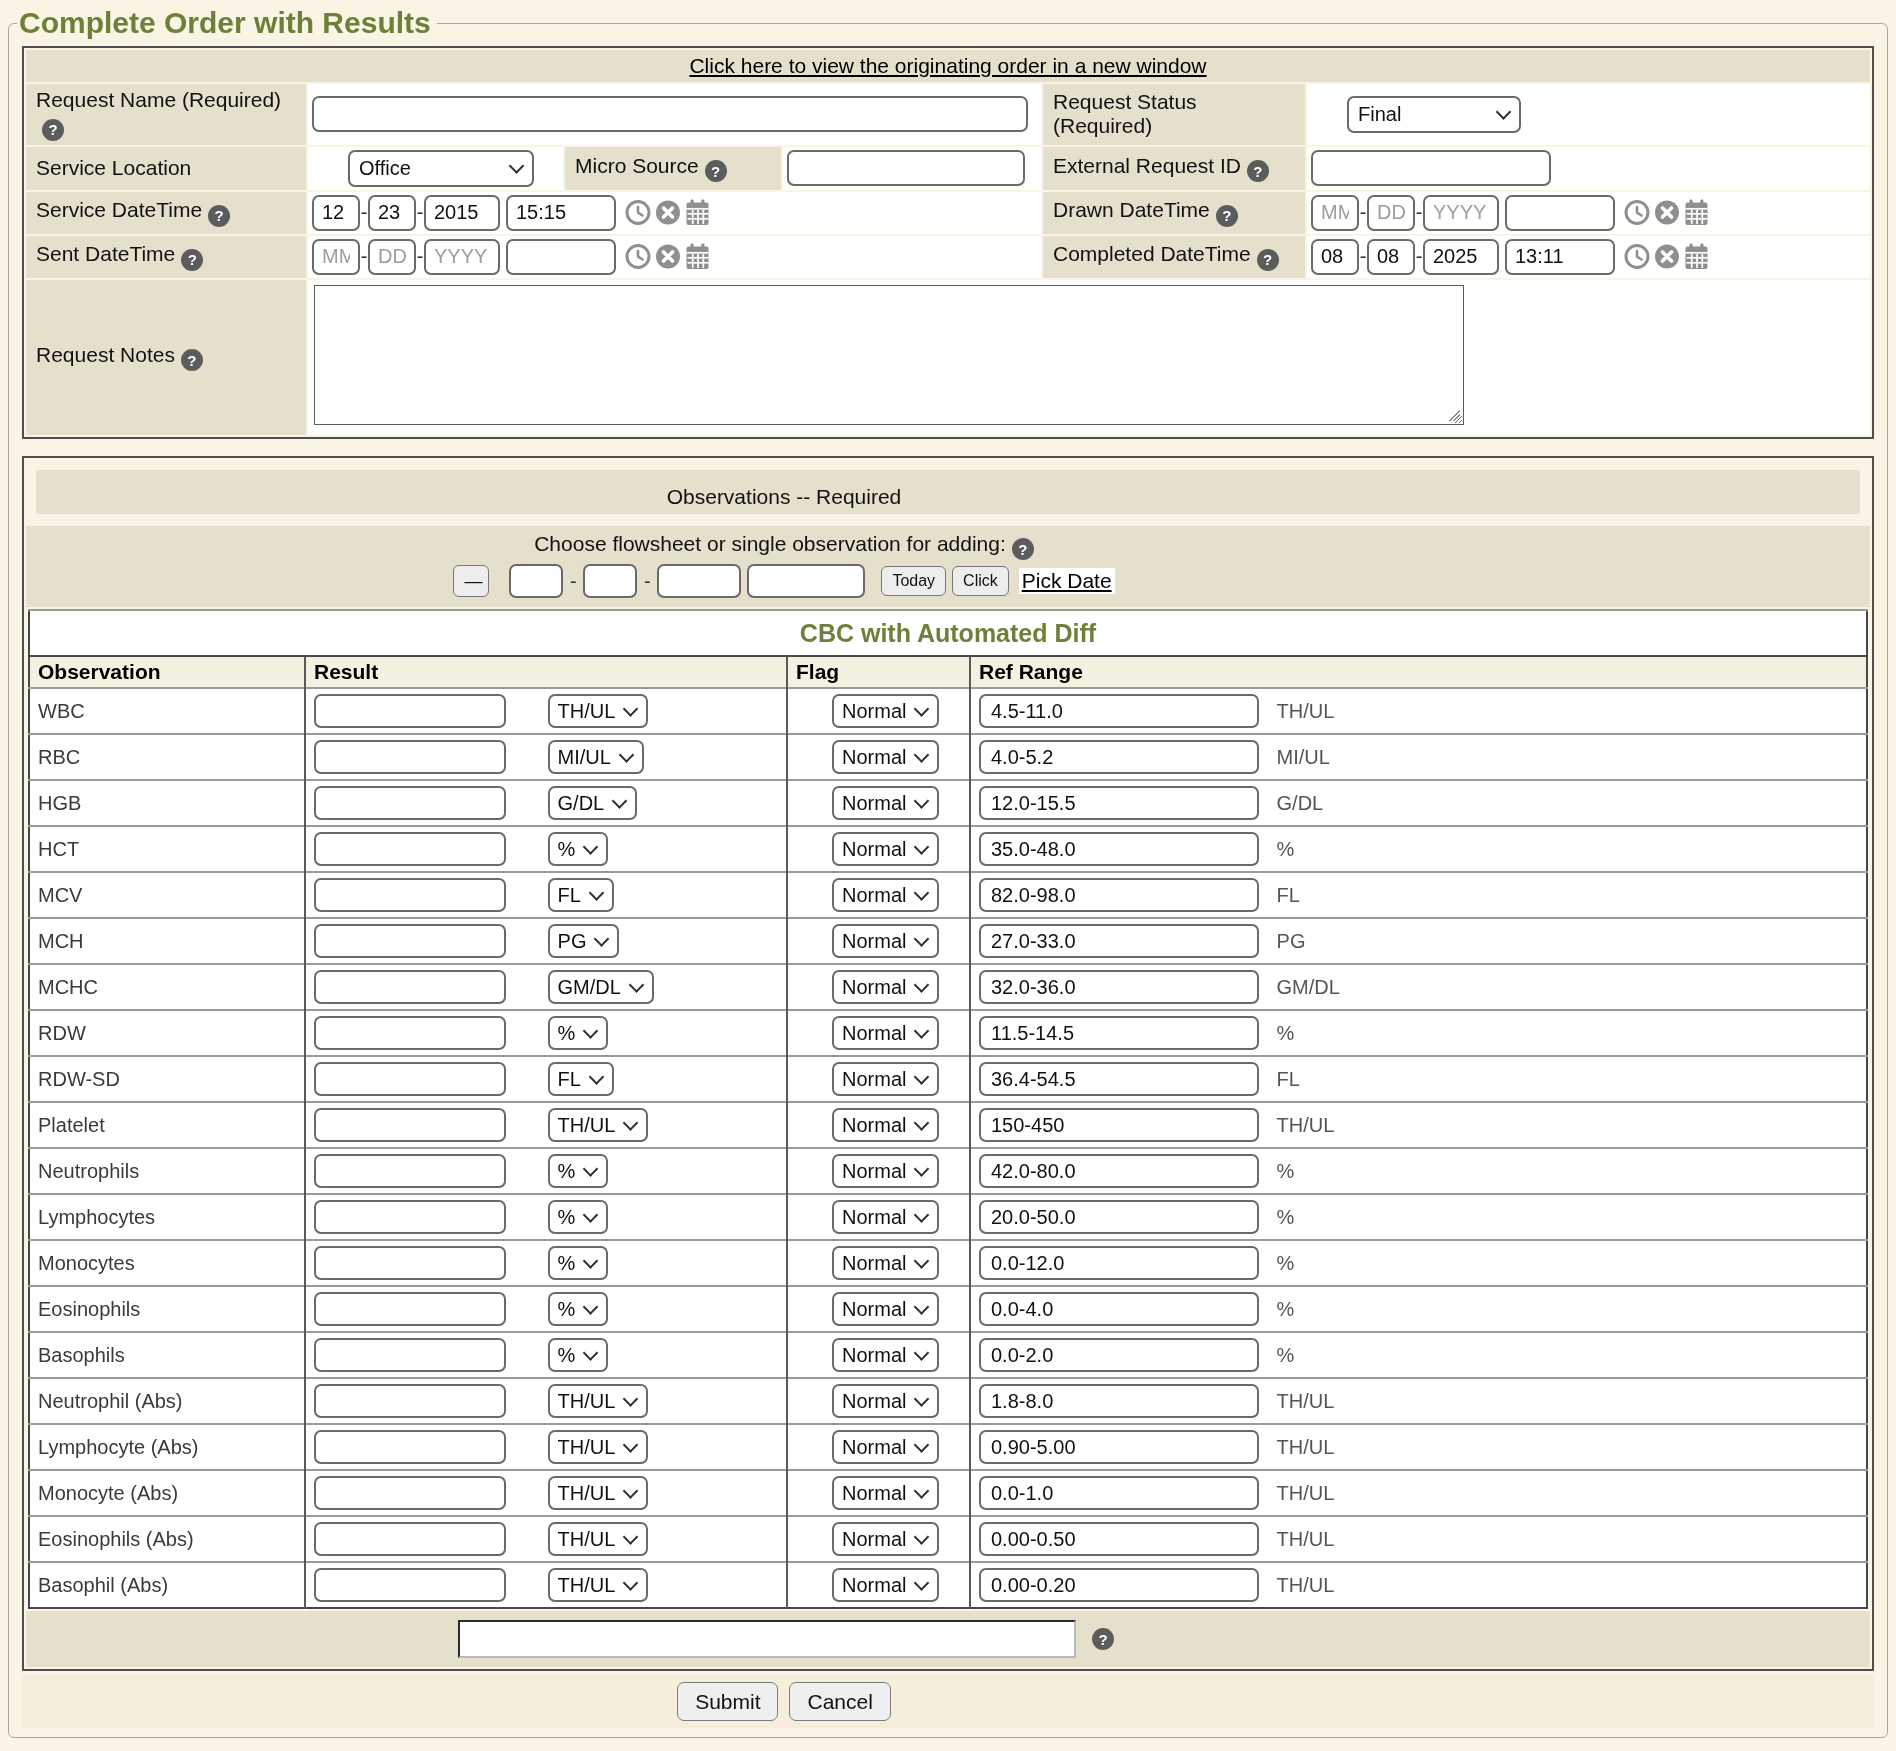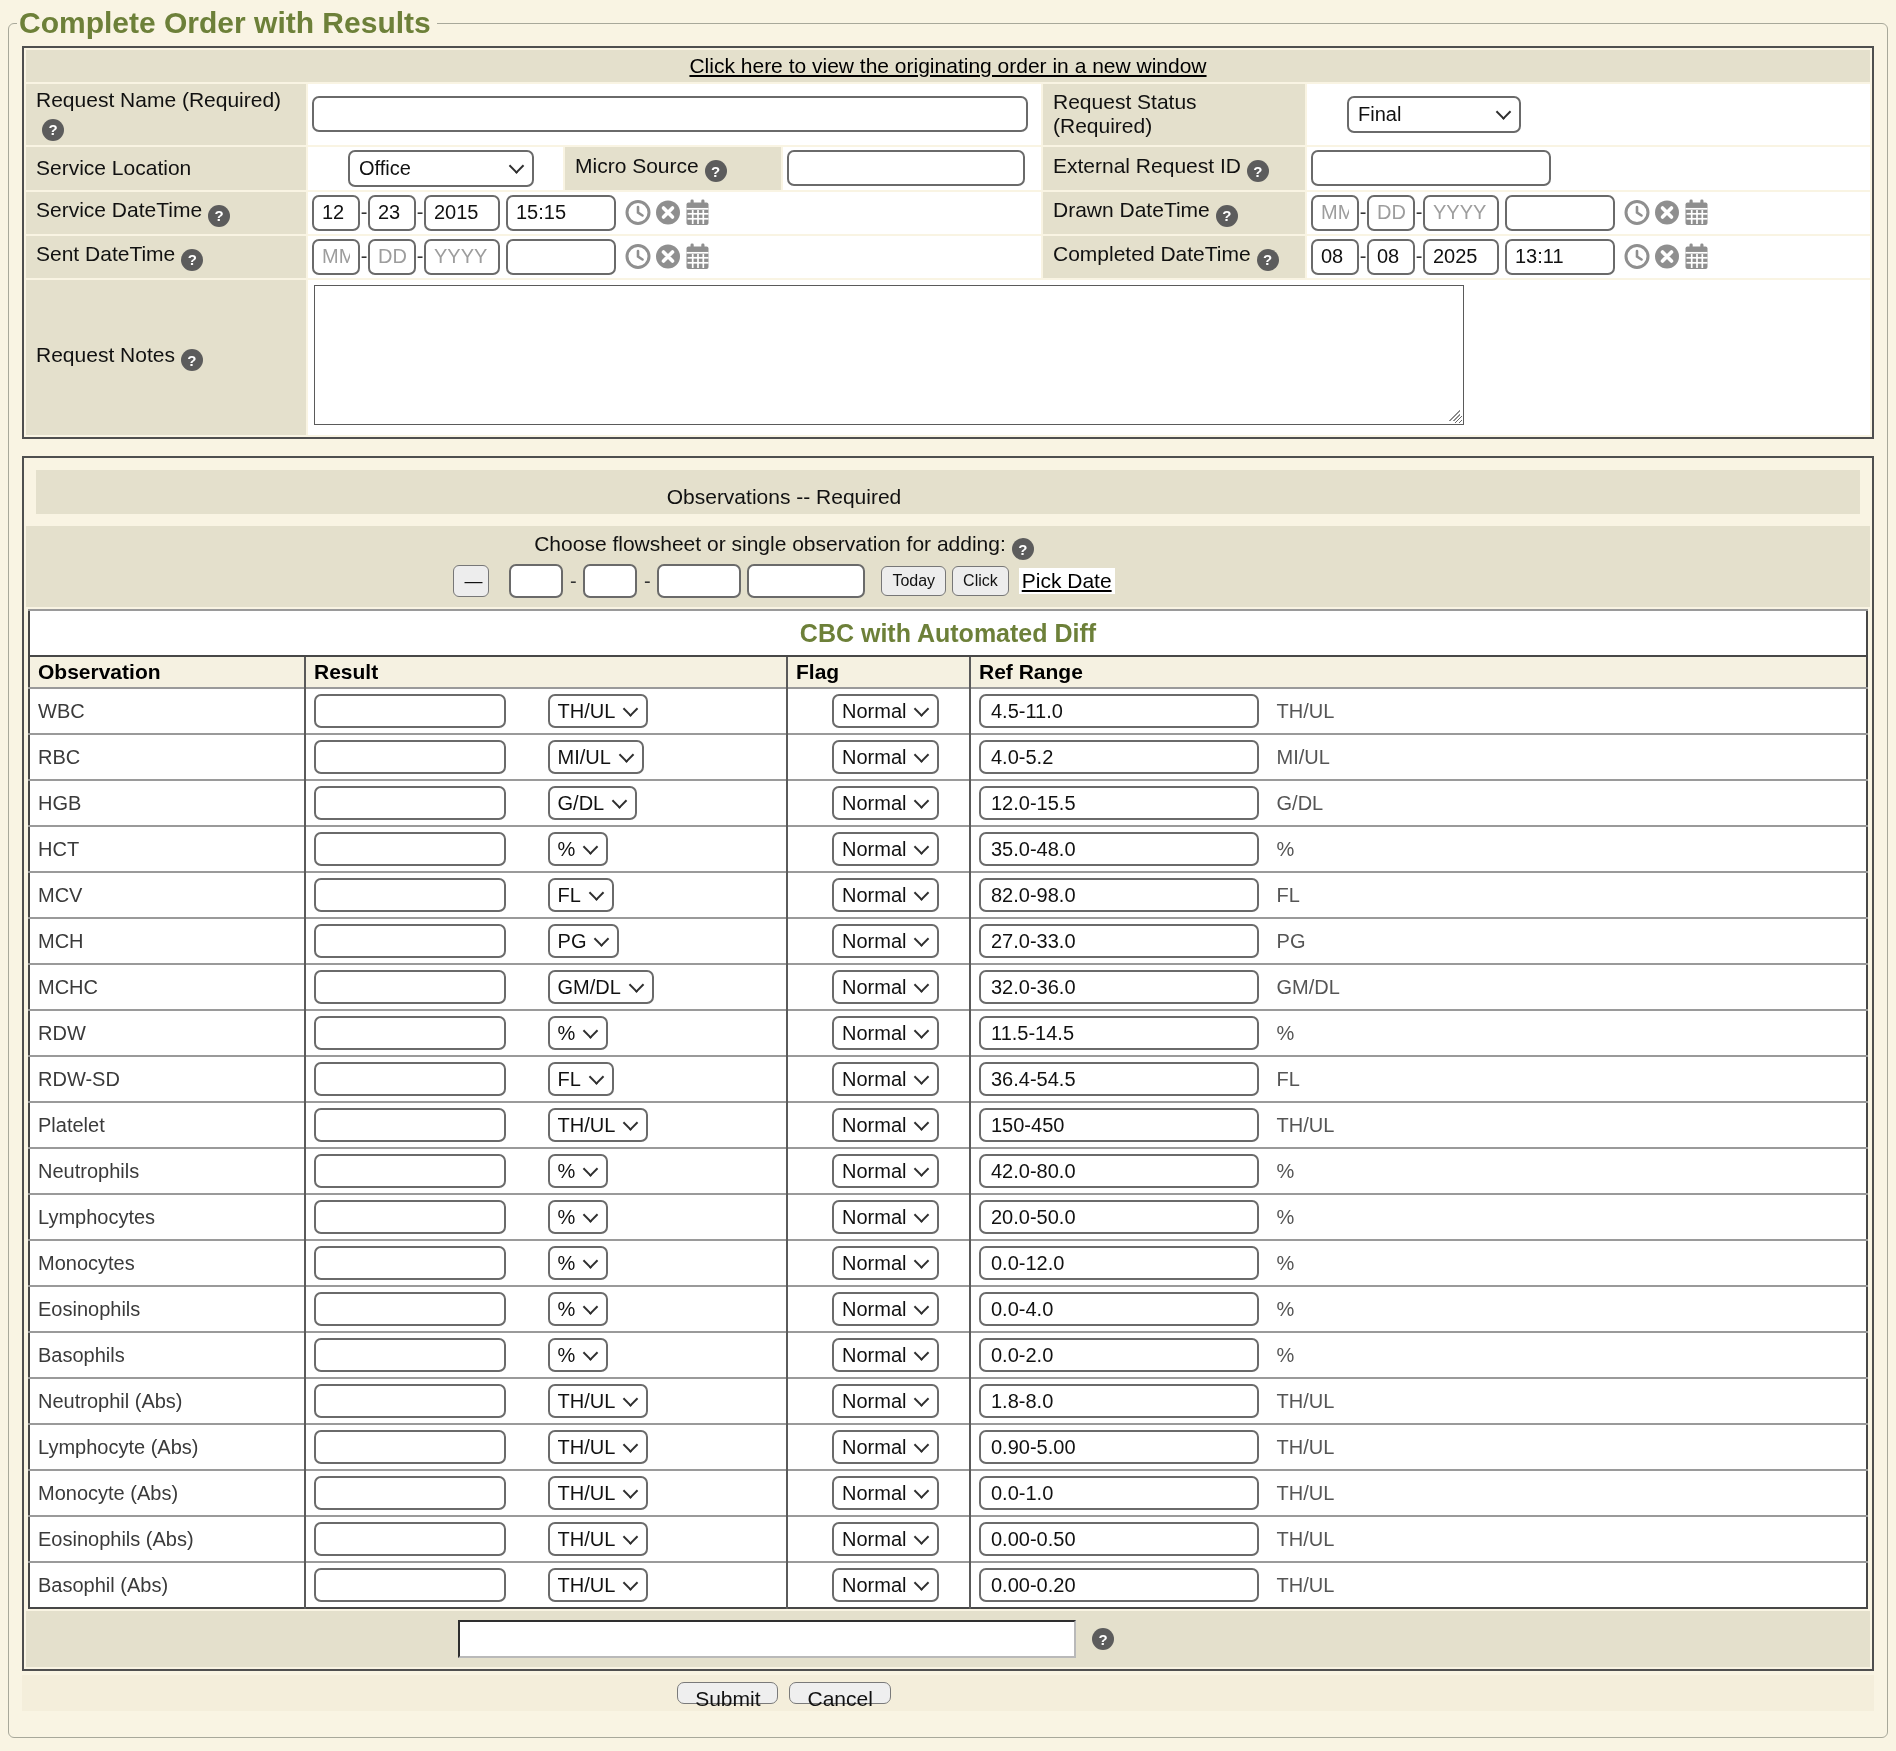--- a/index.html
+++ b/index.html
@@ -130,21 +130,21 @@
   }
   .obs-foot .qmark { margin-left:16px; }
   
   .footer-bar {
     width:1852px; margin:4px auto 0; background:#f4eedb;
     padding:7px 328px 7px 0; display:flex; justify-content:center; gap:11px;
   }
   .btn {
     font-family:inherit; font-size:21px; color:#111;
     background:#efefef; border:1.5px solid #7a7a7a; border-radius:7px;
-    padding:4px 17px; height:22px; cursor:pointer;
+    padding:4px 17px; height:39px; cursor:pointer;
   }
 </style>
 </head>
 <body>
 
 <fieldset class="main">
   <legend class="page-legend">Complete Order with Results</legend>
 
   <table class="form-table">
     <colgroup>

